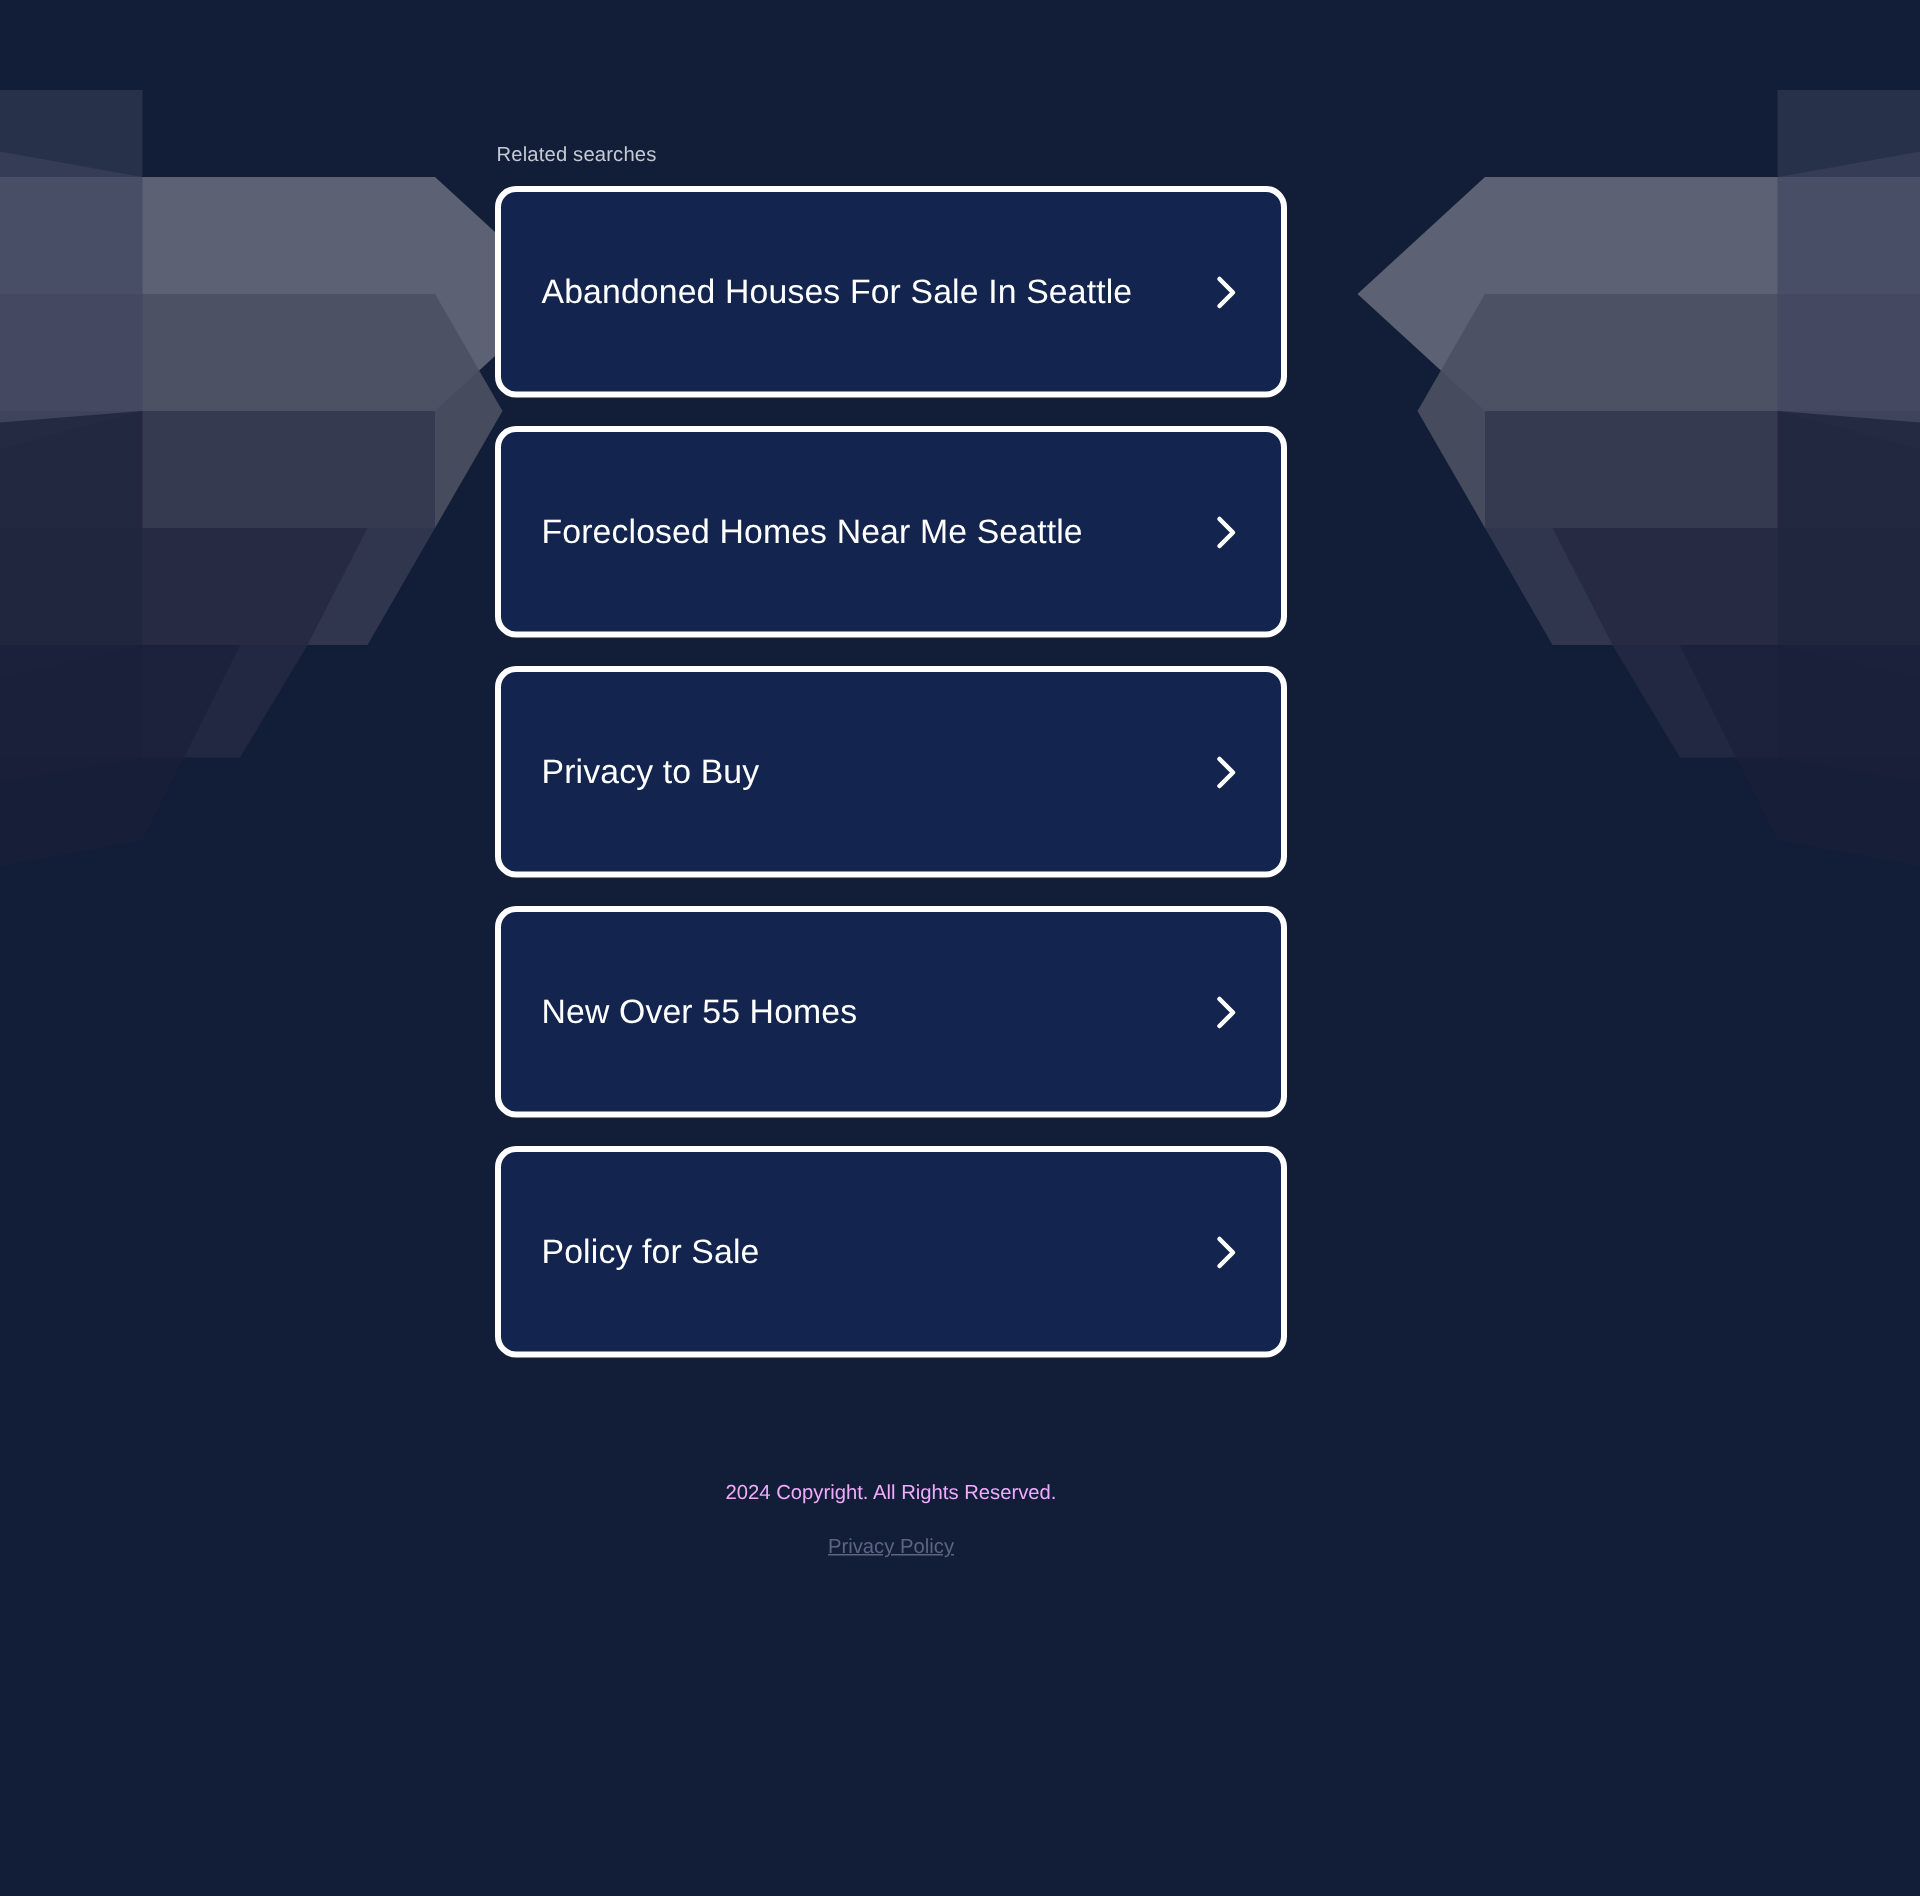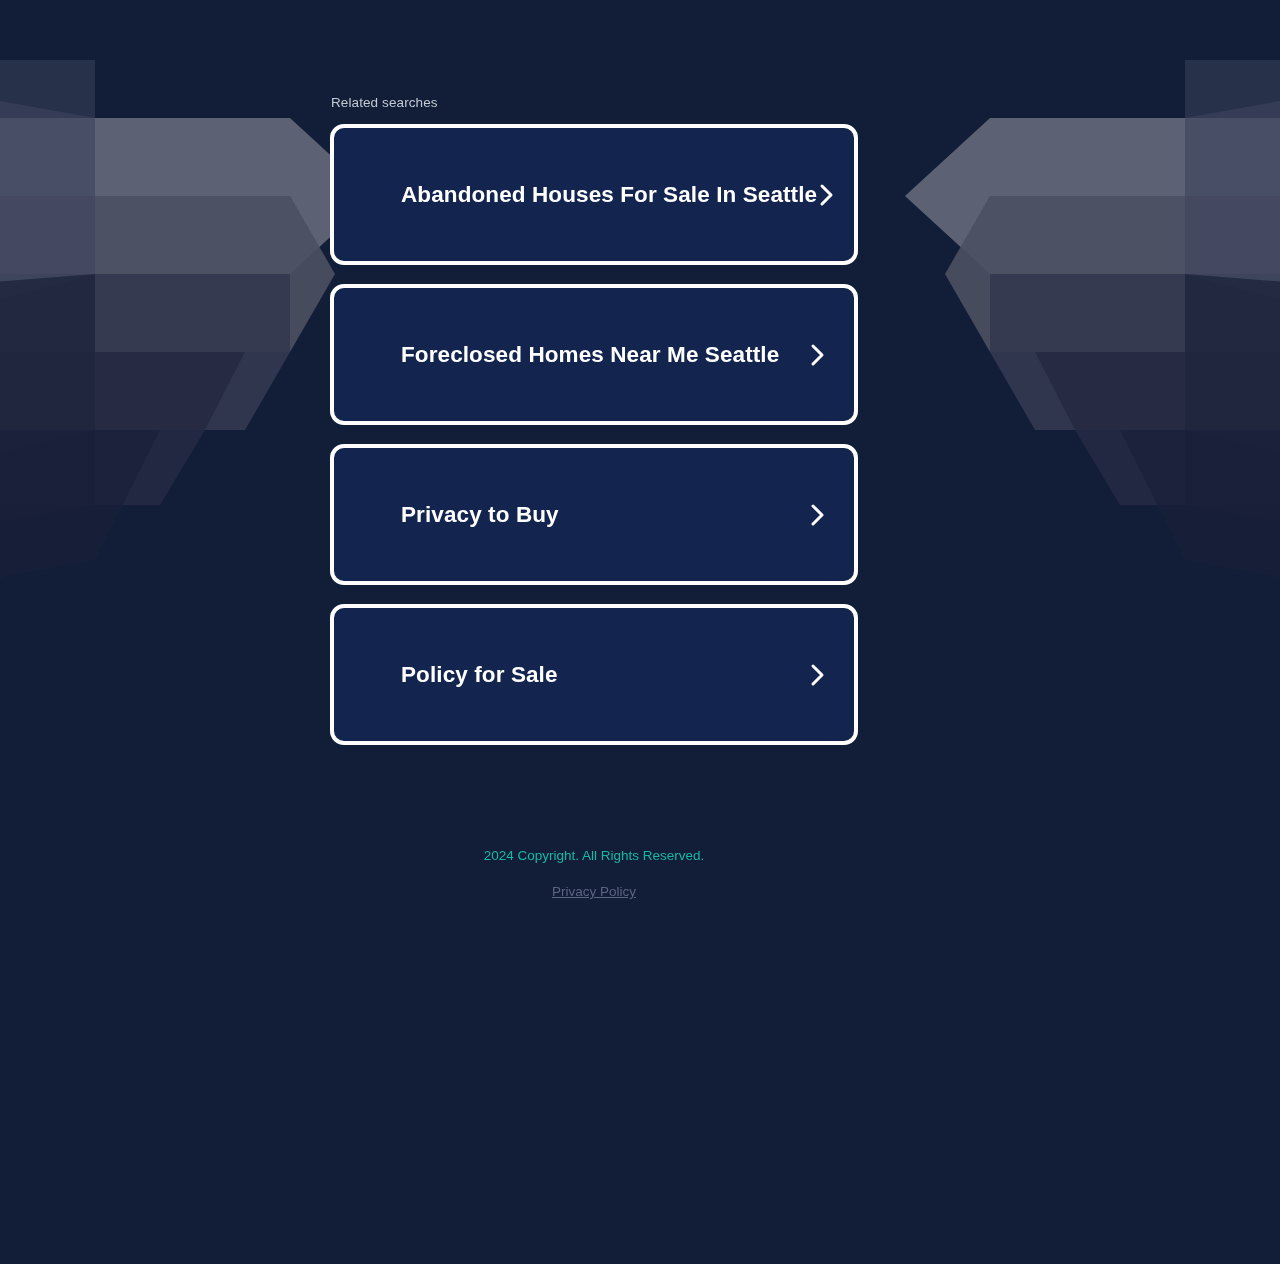--- a/index.html
+++ b/index.html
@@ -29,21 +29,20 @@
 
   
   .page {
     position: relative;
     z-index: 2;
     width: 1188px;
     min-height: 1264px;
     display: flex;
     flex-direction: column;
     align-items: center;
-    gap: 21px;
   }
 
   .results-wrap {
     width: 528px;
     margin-top: 94px;
   }
 
   .related-label {
     color: #c4c8d2;
     font-size: 13.5px;
@@ -68,44 +67,43 @@
     background: #13244f;
     border: 4px solid #ffffff;
     border-radius: 14px;
     cursor: pointer;
     text-decoration: none;
   }
 
   .card-title {
     color: #ffffff;
     font-size: 22.5px;
-    font-weight: bold;
+    font-weight: normal;
     line-height: 28px;
     letter-spacing: 0.1px;
     white-space: nowrap;
-    margin-left: 40px;
   }
 
   .chevron {
     flex: 0 0 auto;
     width: 20px;
     height: 26px;
     display: block;
   }
   .chevron svg { display: block; }
 
   
   .footer {
     width: 100%;
     text-align: center;
     margin-top: 61px;
     padding-bottom: 60px;
   }
   .copyright {
-    color: #14b8a6;
+    color: #f0abfc;
     font-size: 13.5px;
     line-height: 20px;
     margin: 0 0 16px 0;
   }
   .privacy-link {
     color: #5b6480;
     font-size: 13.5px;
     line-height: 20px;
     text-decoration: underline;
     cursor: pointer;
@@ -173,20 +171,30 @@
           <a class="card" href="#">
         <span class="card-title">Privacy to Buy</span>
         <span class="chevron">
           <svg width="20" height="26" viewBox="0 0 20 26" fill="none">
             <path d="M5 4 L14 13 L5 22" stroke="#ffffff" stroke-width="3" stroke-linecap="round" stroke-linejoin="round"></path>
           </svg>
         </span>
       </a>
         </li>
 
+      <li>
+          <a class="card" href="#">
+        <span class="card-title">New Over 55 Homes</span>
+        <span class="chevron">
+          <svg width="20" height="26" viewBox="0 0 20 26" fill="none">
+            <path d="M5 4 L14 13 L5 22" stroke="#ffffff" stroke-width="3" stroke-linecap="round" stroke-linejoin="round"></path>
+          </svg>
+        </span>
+      </a>
+        </li>
 
 
       <li>
           <a class="card" href="#">
         <span class="card-title">Policy for Sale</span>
         <span class="chevron">
           <svg width="20" height="26" viewBox="0 0 20 26" fill="none">
             <path d="M5 4 L14 13 L5 22" stroke="#ffffff" stroke-width="3" stroke-linecap="round" stroke-linejoin="round"></path>
           </svg>
         </span>

